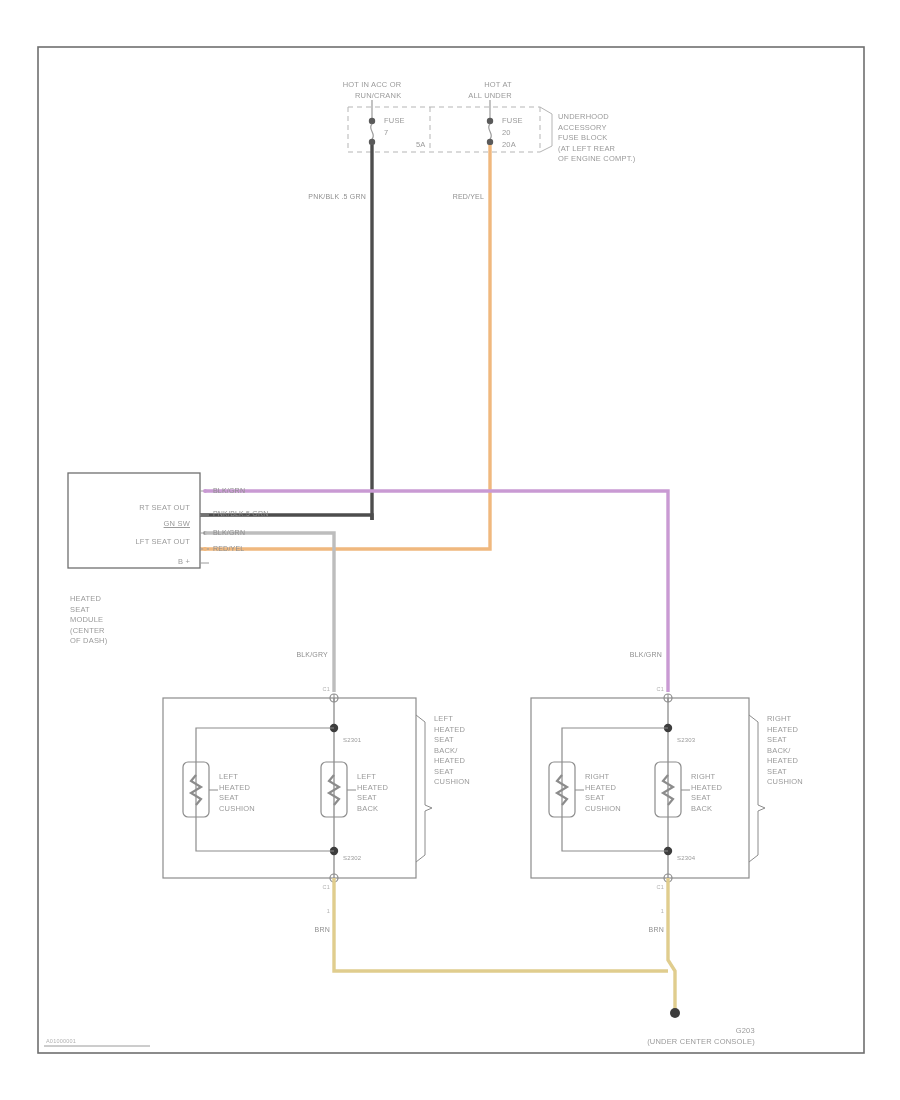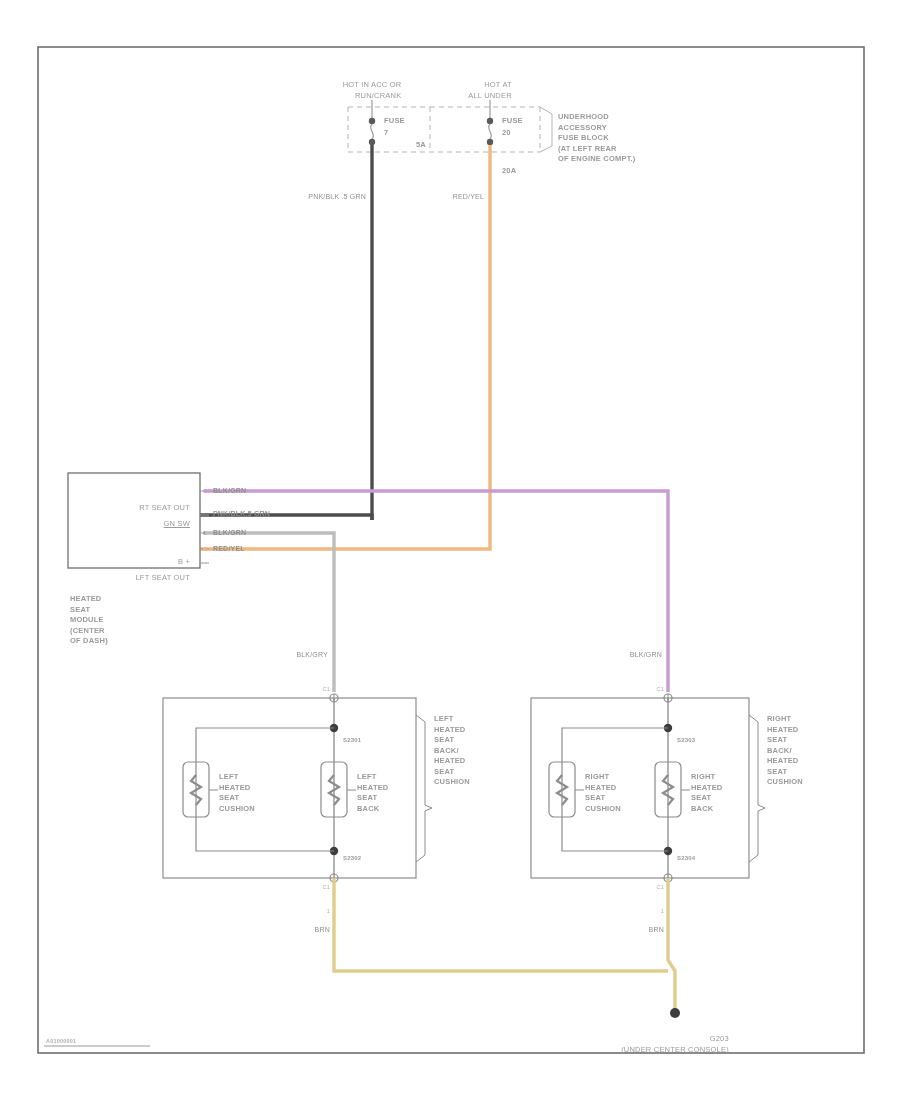--- a/index.html
+++ b/index.html
@@ -13,21 +13,21 @@
     position:absolute;
     font-size:7.5px;
     line-height:10.5px;
     color:#9a9a9a;
     letter-spacing:.2px;
     white-space:pre-line;
     font-family:"Liberation Sans","DejaVu Sans",sans-serif;
   }
   .lbl.c{text-align:right;transform:translateX(-50%);}
   .lbl.r{text-align:left;transform:translateX(-100%);}
-  .lbl.l{text-align:left;font-weight:bold;}
+  .lbl.l{text-align:left;}
   .wirelbl{font-size:7px;color:#8f8f8f;}
   .tiny{font-size:6px;}
   .micro{font-size:5.5px;color:#b0b0b0;}
 </style>
 </head>
 <body>
 
 <div id="diagram">
 
 <svg width="900" height="1100" viewBox="0 0 900 1100" xmlns="http://www.w3.org/2000/svg">
@@ -149,34 +149,34 @@
 
 <div class="lbl c" style="left:490px;top:80px;">HOT AT
 ALL UNDER</div>
 
 <div class="lbl l" style="left:384px;top:116px;">FUSE</div>
 <div class="lbl l" style="left:384px;top:128px;">7</div>
 <div class="lbl l" style="left:384px;top:140px;margin-left:32px;">5A</div>
 
 <div class="lbl l" style="left:502px;top:116px;">FUSE</div>
 <div class="lbl l" style="left:502px;top:128px;">20</div>
-<div class="lbl l" style="left:502px;top:140px;margin-top:26px;">20A</div>
+<div class="lbl l" style="left:502px;top:140px;">20A</div>
 
 <div class="lbl l" style="left:558px;top:112px;">UNDERHOOD
 ACCESSORY
 FUSE BLOCK
 (AT LEFT REAR
 OF ENGINE COMPT.)</div>
 
 <div class="lbl r wirelbl" style="left:366px;top:192px;">PNK/BLK .5 GRN</div>
 <div class="lbl r wirelbl" style="left:484px;top:192px;">RED/YEL</div>
 
 <div class="lbl r" style="left:190px;top:503px;">RT SEAT OUT</div>
 <div class="lbl r" style="left:190px;top:519px;text-decoration:underline;">GN SW</div>
-<div class="lbl r" style="left:190px;top:537px;margin-top:36px;">LFT SEAT OUT</div>
+<div class="lbl r" style="left:190px;top:537px;">LFT SEAT OUT</div>
 <div class="lbl r" style="left:190px;top:557px;">B +</div>
 
 <div class="lbl l wirelbl" style="left:213px;top:486px;">BLK/GRN</div>
 <div class="lbl l wirelbl" style="left:213px;top:509px;">PNK/BLK.5 GRN</div>
 <div class="lbl l wirelbl" style="left:213px;top:528px;">BLK/GRN</div>
 <div class="lbl l wirelbl" style="left:213px;top:544px;">RED/YEL</div>
 
 <div class="lbl l" style="left:70px;top:594px;">HEATED
 SEAT
 MODULE
@@ -226,16 +226,16 @@
 BACK/
 HEATED
 SEAT
 CUSHION</div>
 
 <div class="lbl r micro" style="left:330px;top:906px;">1</div>
 <div class="lbl r wirelbl" style="left:330px;top:925px;">BRN</div>
 <div class="lbl r micro" style="left:664px;top:906px;">1</div>
 <div class="lbl r wirelbl" style="left:664px;top:925px;">BRN</div>
 
-<div class="lbl c" style="left:675px;top:1026px;margin-top:8px;">G203
+<div class="lbl c" style="left:701px;top:1026px;">G203
 (UNDER CENTER CONSOLE)</div>
 
 <div class="lbl l micro" style="left:46px;top:1036px;">A01000001</div>
 
 </body></html>

